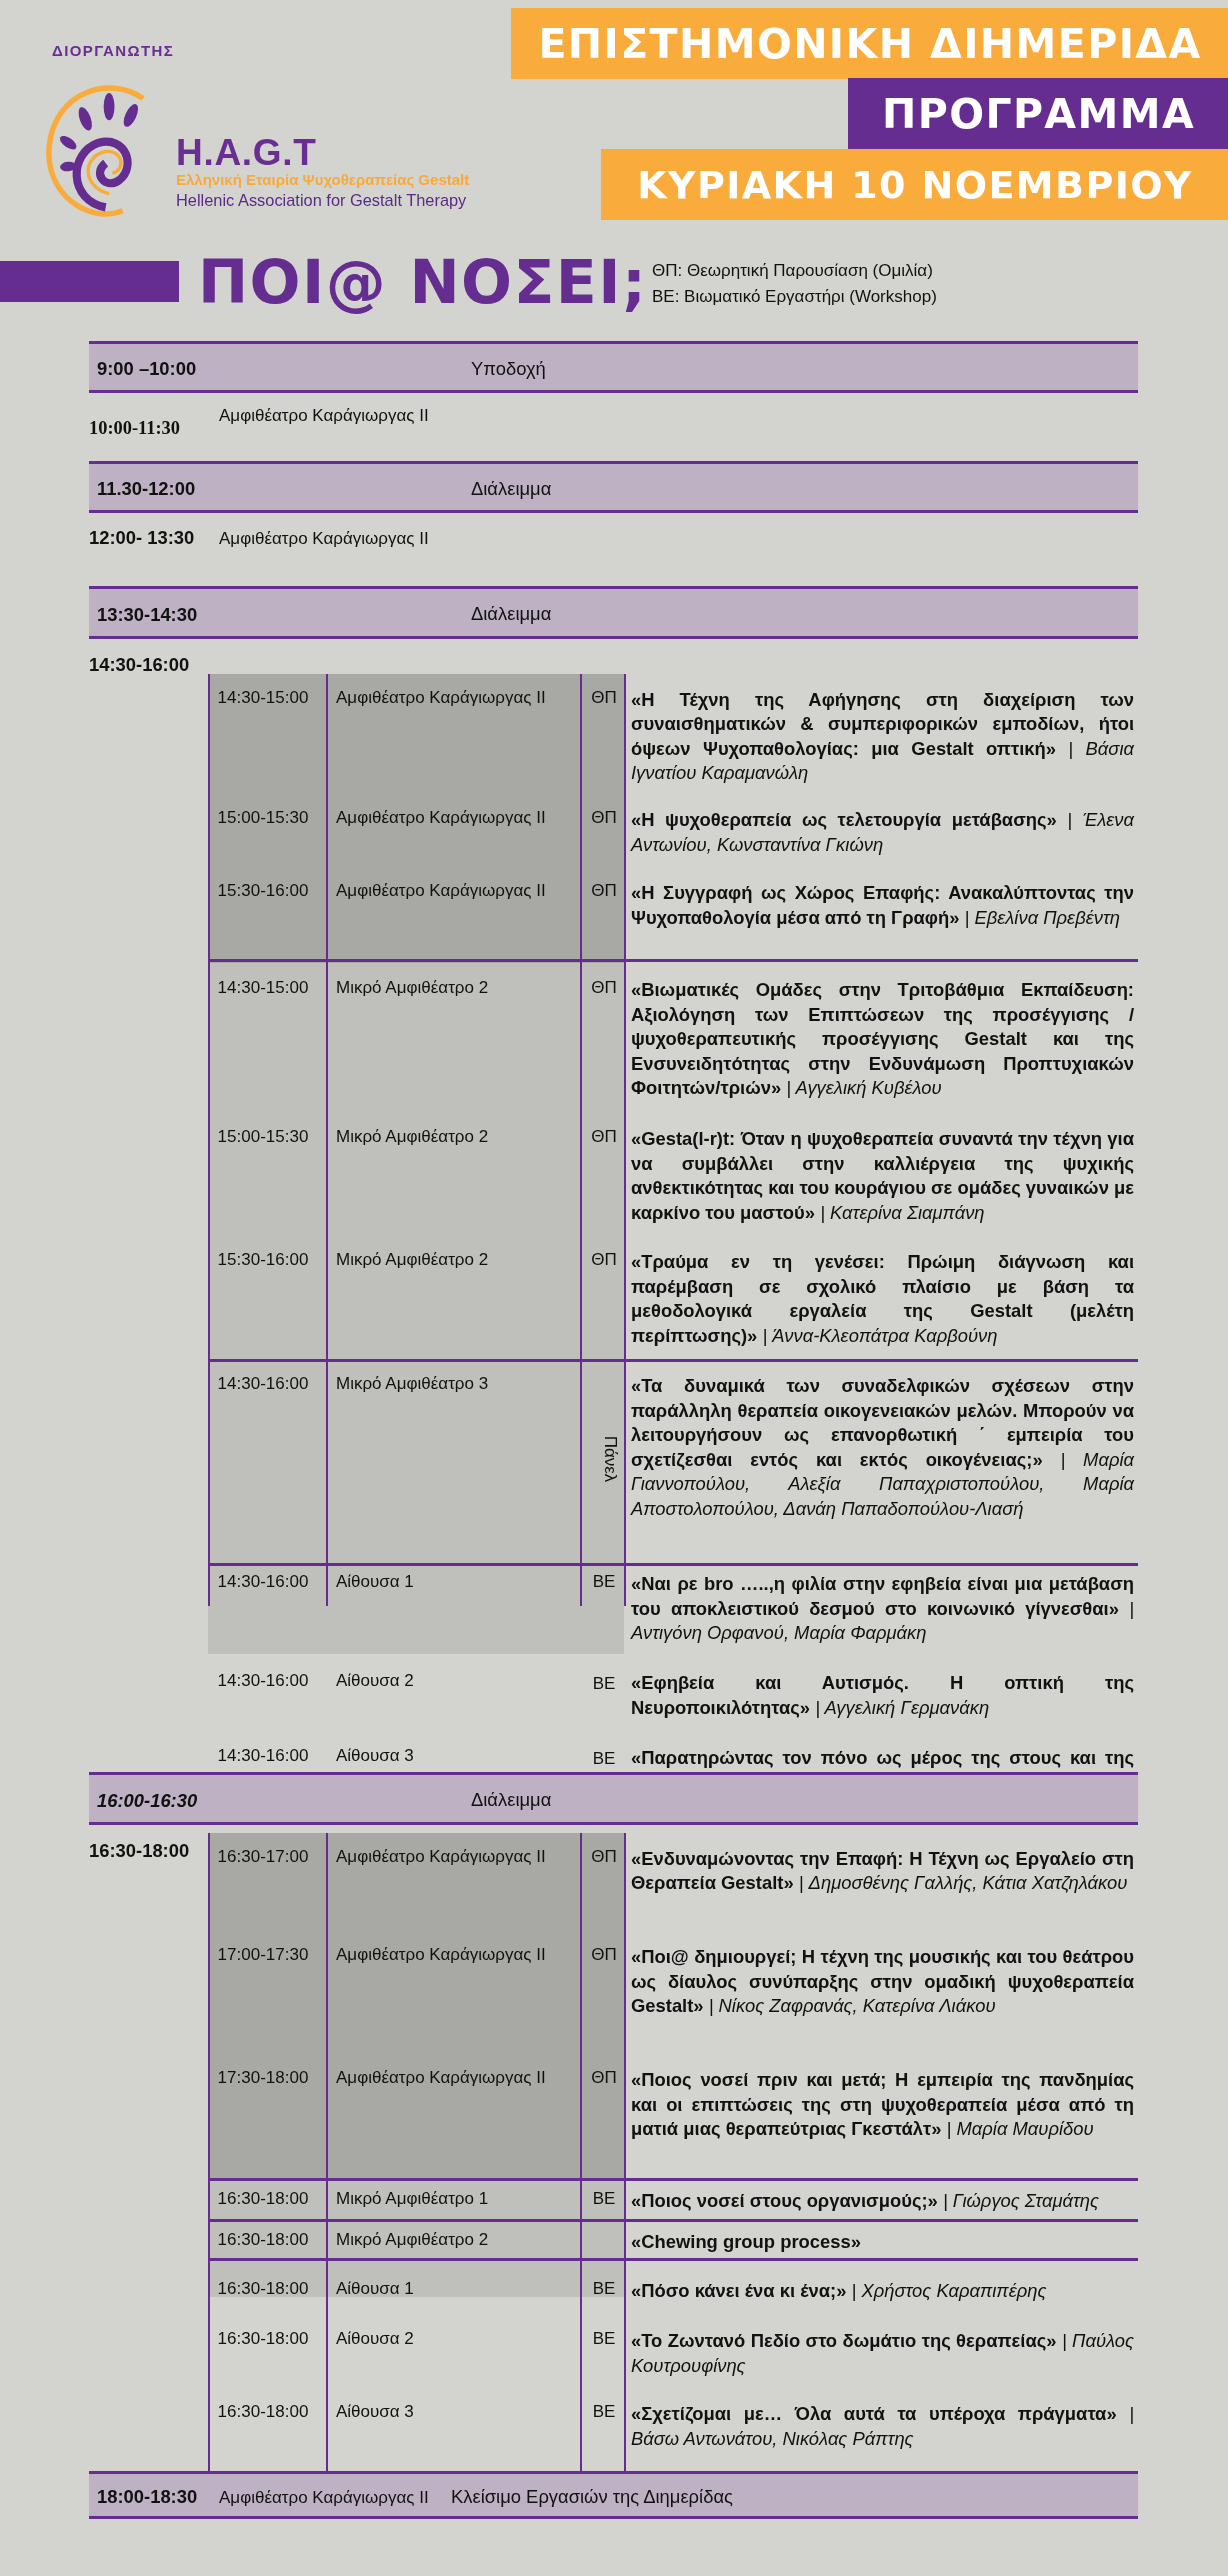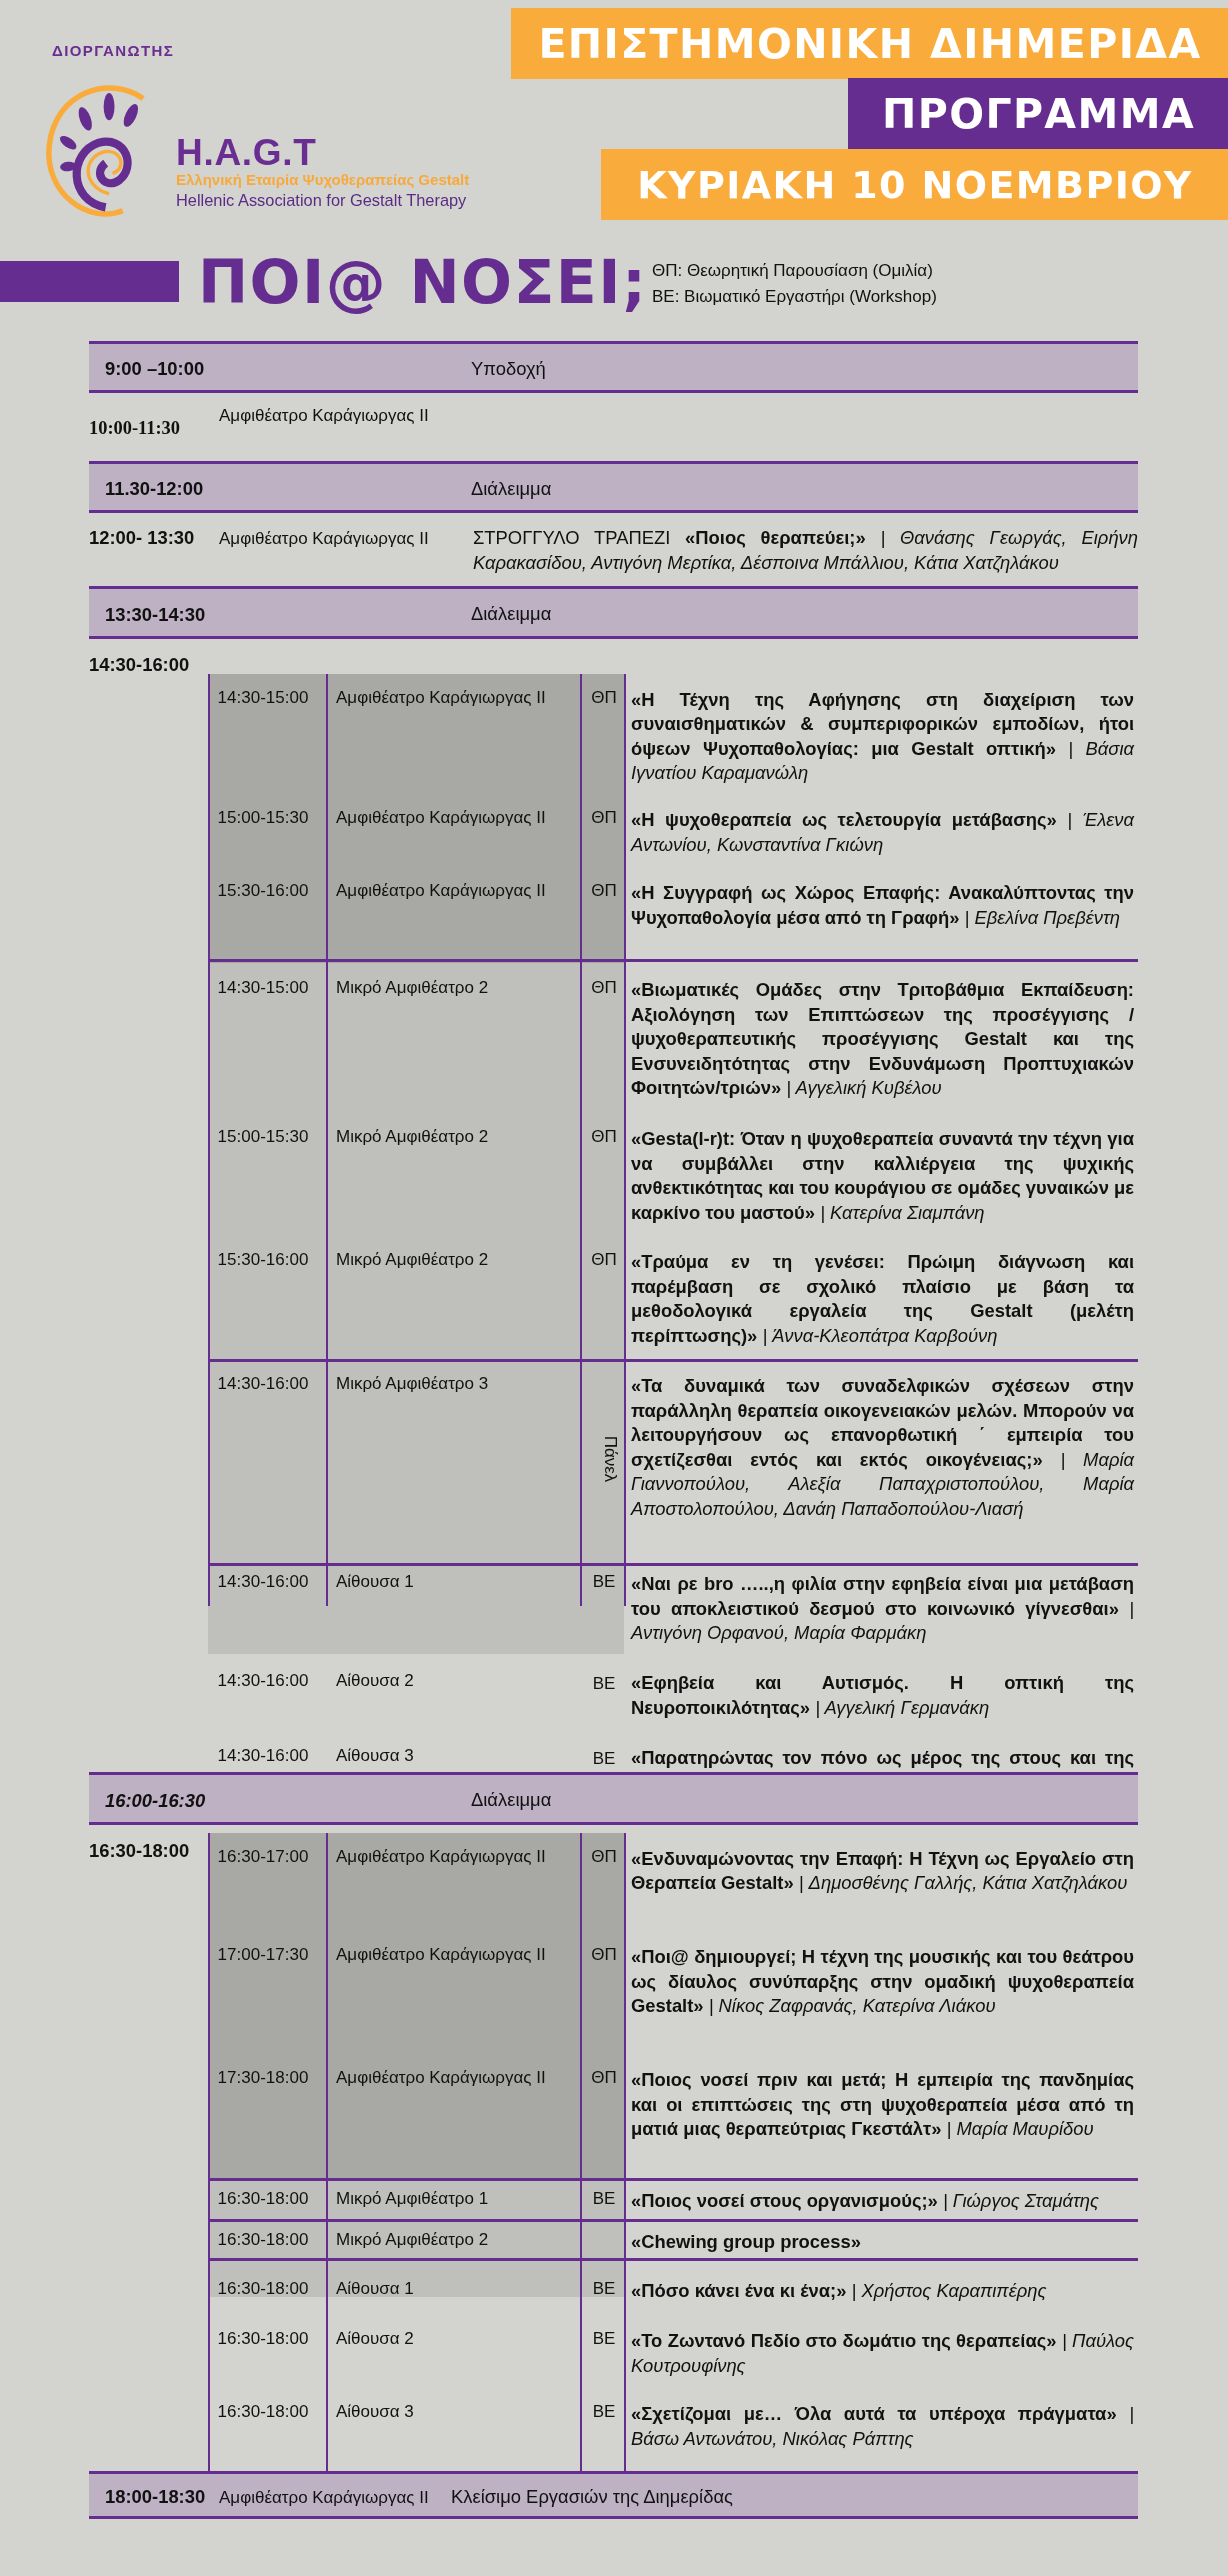--- a/index.html
+++ b/index.html
@@ -17,21 +17,21 @@
 
   .bar { display: flex; align-items: center; justify-content: center; color: #fff; font-weight: bold; font-family: "DejaVu Sans", sans-serif; letter-spacing: 1.4px; margin-top: 8px; }
   .bar-1 { left: 511px; top: 0; width: 718px; height: 71px; background: #f9ac3c; font-size: 41px; }
   .bar-2 { left: 848px; top: 70px; width: 381px; height: 71px; background: #652d90; font-size: 41px; }
   .bar-3 { left: 601px; top: 141px; width: 628px; height: 71px; background: #f9ac3c; font-size: 38px; }
 
   .title-block { left: 0; top: 261px; width: 179px; height: 41px; background: #652d90; }
   .main-title { left: 198px; top: 247px; font-size: 60px; font-weight: bold; color: #652d90; font-family: "DejaVu Sans", sans-serif; letter-spacing: 1.4px; }
   .legend { left: 652px; top: 258px; font-size: 17px; line-height: 26px; color: #111; }
   .band { position: absolute; left: 89px; width: 1049px; background: #bdb1c3; border-top: 3.4px solid #652d90; border-bottom: 3.4px solid #652d90; }
-  .band .t { position: absolute; left: 16px; font-size: 18.4px; font-weight: bold; }
+  .band .t { position: absolute; left: 8px; font-size: 18.4px; font-weight: bold; }
   .band .c { position: absolute; font-size: 18.4px; }
   .row { position: absolute; left: 89px; width: 1049px; }
   .row .t { position: absolute; left: 0; font-size: 18.4px; font-weight: bold; }
   .row .room { position: absolute; left: 130px; font-size: 17px; }
   .row .desc { position: absolute; left: 384px; width: 665px; font-size: 18.4px; line-height: 24.6px; text-align: justify; }
   .b { font-weight: bold; }
   .i { font-style: italic; }
 
   .block { position: absolute; left: 208px; width: 930px; }
   .vl { position: absolute; top: 0; bottom: 0; width: 2px; background: #652d90; }
@@ -85,21 +85,20 @@
 </div>
 
 <div class="band" style="top:461px;height:52px;">
   <span class="t" style="top:13.7px;">11.30-12:00</span>
   <span class="c" style="left:382px;top:13.7px;">Διάλειμμα</span>
 </div>
 
 <div class="row" style="top:526px;height:55px;">
   <span class="t" style="top:1.4px;">12:00- 13:30</span>
   <span class="room" style="top:2.7px;">Αμφιθέατρο Καράγιωργας ΙΙ</span>
-  <div class="desc" style="top:0;"><span>ΣΤΡΟΓΓΥΛΟ ΤΡΑΠΕΖΙ </span><span class="b">«Ποιος θεραπεύει;»</span><span class="i"> | Θανάσης Γεωργάς, Ειρήνη Καρακασίδου, Αντιγόνη Μερτίκα, Δέσποινα Μπάλλιου, Κάτια Χατζηλάκου</span></div>
 </div>
 
 <div class="band" style="top:586px;height:53px;">
   <span class="t" style="top:15px;">13:30-14:30</span>
   <span class="c" style="left:382px;top:13.7px;">Διάλειμμα</span>
 </div>
 
 <div class="row" style="top:639px;height:1136px;">
   <span class="t" style="top:15px;">14:30-16:00</span>
 </div>

